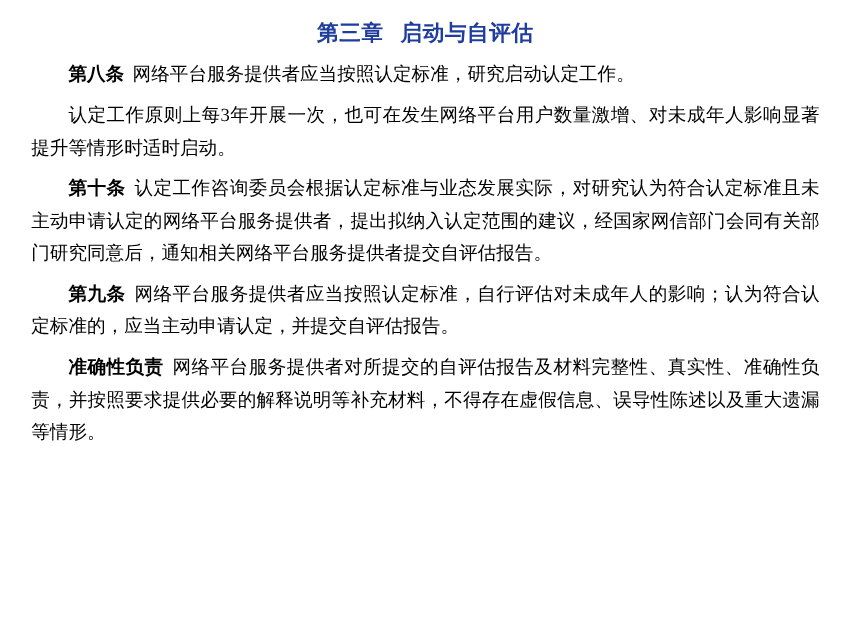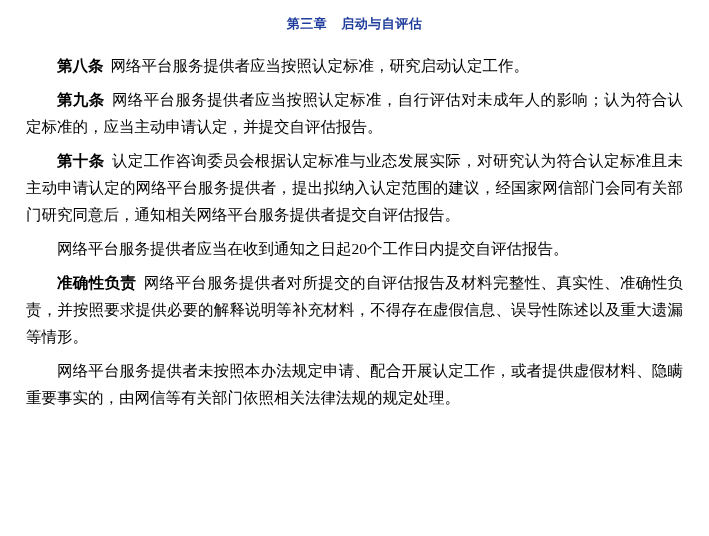--- a/index.html
+++ b/index.html
@@ -18,23 +18,23 @@
     width: 709px;
     height: 536px;
     box-sizing: border-box;
     padding: 10px 26px 0 26px;
     position: relative;
   }
   .chapter-title {
     text-align: center;
     color: #1f3d9c;
     font-weight: bold;
-    font-size: 13px;
+    font-size: 18px;
     letter-spacing: 0.5px;
-    margin: 6px 0 20px 0;
+    margin: 6px 0 11px 0;
     line-height: 1.3;
   }
   .chapter-title .gap {
     display: inline-block;
     width: 14px;
   }
   p.para {
     margin: 0 0 7px 0;
     font-size: 15.5px;
     line-height: 1.74;
@@ -59,35 +59,32 @@
   <div class="chapter-title" style="color: rgb(31, 61, 156);">
     <span>第三章</span><span class="gap"></span><span>启动与自评估</span>
   </div>
 
   <div class="body">
 
     <p class="para">
       <span class="lead">第八条</span><span class="lead-gap"></span><span>网络平台服务提供者应当按照认定标准，研究启动认定工作。</span>
     </p>
 
-
     <p class="para">
-      <span class="lead">第九条</span><span class="lead-gap"></span><span>网络平台服务提供者应当按照认定标准，自行评估对未成年人的影响；认为符合认定标准的，应当主动申请认定，并提交自评估报告。</span>
+      <span>认定工作原则上每3年开展一次，也可在发生网络平台用户数量激增、对未成年人影响显著提升等情形时适时启动。</span>
     </p>
 
     <p class="para">
       <span class="lead">第十条</span><span class="lead-gap"></span><span>认定工作咨询委员会根据认定标准与业态发展实际，对研究认为符合认定标准且未主动申请认定的网络平台服务提供者，提出拟纳入认定范围的建议，经国家网信部门会同有关部门研究同意后，通知相关网络平台服务提供者提交自评估报告。</span>
     </p>
 
     <p class="para">
-      <span>网络平台服务提供者应当在收到通知之日起20个工作日内提交自评估报告。</span>
+      <span class="lead">第九条</span><span class="lead-gap"></span><span>网络平台服务提供者应当按照认定标准，自行评估对未成年人的影响；认为符合认定标准的，应当主动申请认定，并提交自评估报告。</span>
     </p>
+
 
     <p class="para">
       <span class="lead">准确性负责</span><span class="lead-gap"></span><span>网络平台服务提供者对所提交的自评估报告及材料完整性、真实性、准确性负责，并按照要求提供必要的解释说明等补充材料，不得存在虚假信息、误导性陈述以及重大遗漏等情形。</span>
     </p>
 
-    <p class="para">
-      <span>网络平台服务提供者未按照本办法规定申请、配合开展认定工作，或者提供虚假材料、隐瞒重要事实的，由网信等有关部门依照相关法律法规的规定处理。</span>
-    </p>
 
   </div>
 </div>
 
 </body></html>

